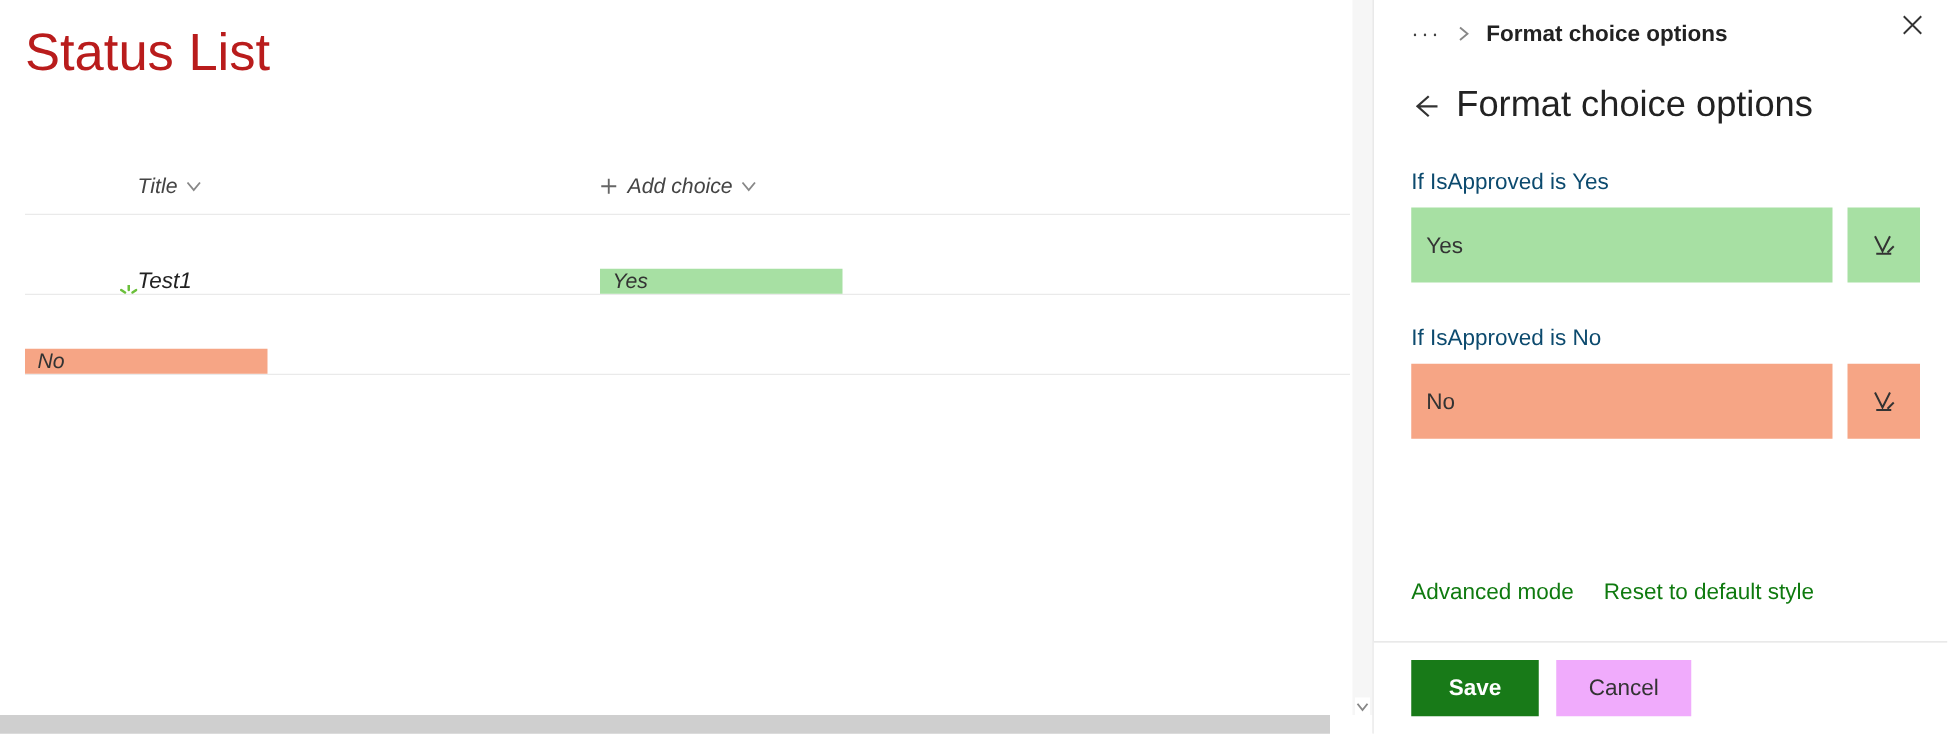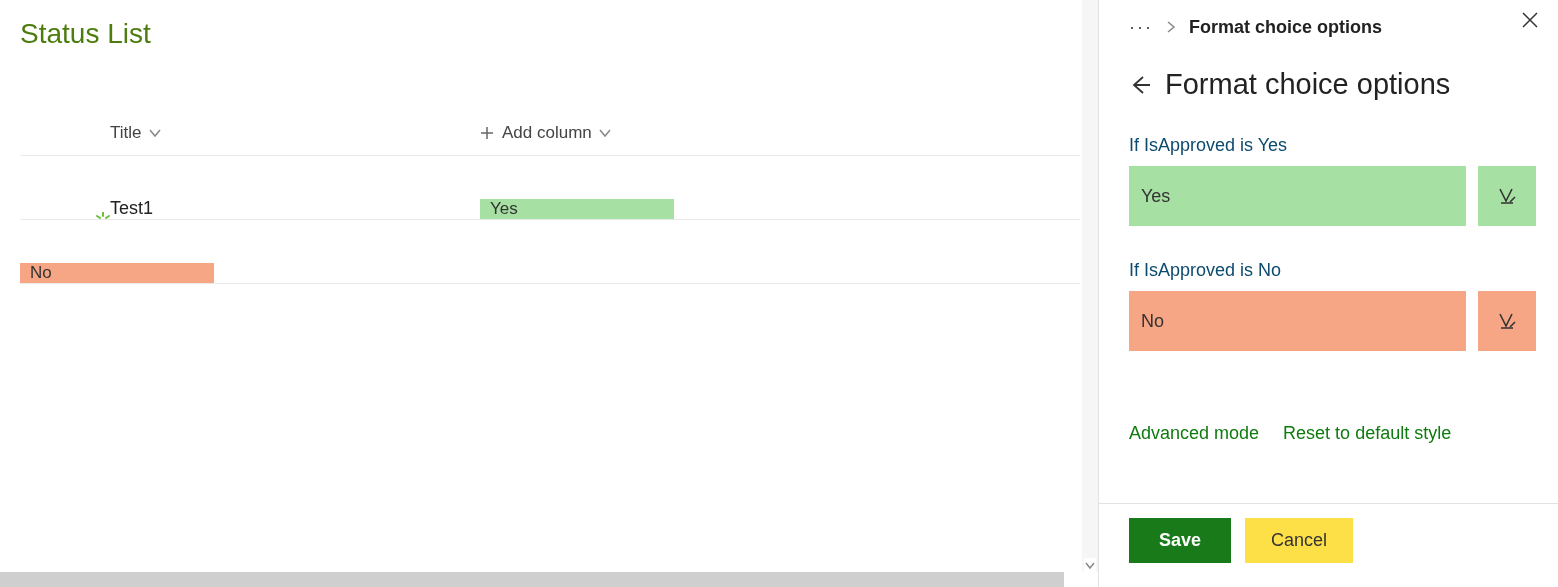--- a/index.html
+++ b/index.html
@@ -1,21 +1,21 @@
 <!DOCTYPE html>
 <html><head>
   <meta charset="utf-8">
   <style>
     * { box-sizing: border-box; font-family: "Segoe UI", -apple-system, sans-serif; }
     body { margin: 0; padding: 0; width: 1558px; height: 587px; background: #fff; overflow: hidden; position: relative; }
 
     .main-area { position: absolute; left: 0; top: 0; width: 1098px; height: 587px; padding: 18px 0 0 20px; }
-    .page-title { font-size: 28px; font-weight: 300; color: #4d7c0f; margin: 0 0 60px 0; }
+    .page-title { font-size: 42px; font-weight: 300; color: #b91c1c; margin: 0 0 60px 0; }
 
-    .list-table { width: 1060px; }
+    .list-table { width: 1060px; font-style: italic; }
     .list-header { display: flex; align-items: center; height: 46px; border-bottom: 1px solid #eaeaea; }
     .col-title { width: 460px; padding-left: 90px; }
     .col-approved { width: 260px; padding-left: 0; }
     .col-add { width: 260px; padding-left: 0; }
     .header-cell { display: flex; align-items: center; font-size: 17px; color: #444; cursor: pointer; }
     .chevron { margin-left: 6px; color: #888; display: inline-flex; }
     .plus-icon { margin-right: 8px; color: #666; display: inline-flex; }
 
     .list-row { display: flex; align-items: flex-end; height: 64px; border-bottom: 1px solid #eaeaea; }
     .title-cell { width: 460px; display: flex; align-items: center; padding-left: 90px; font-size: 18px; color: #222; position: relative; }
@@ -43,26 +43,26 @@
     .rule-block { margin-top: 34px; }
     .rule-label { font-size: 18px; color: #0c4a6e; margin-bottom: 10px; }
     .rule-row { display: flex; gap: 12px; align-items: stretch; }
     .swatch { flex: 1; height: 60px; display: flex; align-items: center; padding-left: 12px; font-size: 18px; color: #333; }
     .swatch-yes { background: #a7e0a3; }
     .swatch-no  { background: #f6a585; }
     .edit-btn { width: 58px; height: 60px; display: flex; align-items: center; justify-content: center; cursor: pointer; }
     .edit-yes { background: #a7e0a3; }
     .edit-no  { background: #f6a585; }
 
-    .link-row { margin-top: 72px; display: flex; gap: 24px; }
+    .link-row { margin-top: 112px; display: flex; gap: 24px; }
     .link { color: #0f7a0f; font-size: 18px; cursor: pointer; }
 
-    .panel-footer { position: absolute; left: 0; right: 0; bottom: 10px; border-top: 1px solid #e2e2e2; padding: 14px 0 14px 30px; display: flex; gap: 14px; background: #fff; }
+    .panel-footer { position: absolute; left: 0; right: 0; bottom: 0; border-top: 1px solid #e2e2e2; padding: 14px 0 14px 30px; display: flex; gap: 14px; background: #fff; }
     .btn-save { background: #187a18; color: #fff; border: none; font-size: 18px; font-weight: 600; padding: 12px 30px; cursor: pointer; }
-    .btn-cancel { background: #fde047; color: #333; border: none; font-size: 18px; padding: 12px 26px; cursor: pointer; }
+    .btn-cancel { background: #f0abfc; color: #333; border: none; font-size: 18px; padding: 12px 26px; cursor: pointer; }
 
     svg { display: block; }
   </style>
 </head>
 <body>
 
 <div class="main-area">
   <h1 class="page-title">Status List</h1>
 
   <div class="list-table">
@@ -74,21 +74,21 @@
               <path d="M2 4 L7 10 L12 4" fill="none" stroke="#888" stroke-width="1.5"></path>
             </svg>
         </span>
       </div>
       <div class="col-add header-cell">
         <span class="plus-icon">
           <svg width="14" height="14" viewBox="0 0 14 14">
               <path d="M7 1 V13 M1 7 H13" stroke="#666" stroke-width="1.5"></path>
             </svg>
         </span>
-        <span>Add column</span>
+        <span>Add choice</span>
         <span class="chevron">
           <svg width="14" height="14" viewBox="0 0 14 14">
               <path d="M2 4 L7 10 L12 4" fill="none" stroke="#888" stroke-width="1.5"></path>
             </svg>
         </span>
       </div>
     </div>
 
     <div class="list-row">
       <div class="title-cell">

